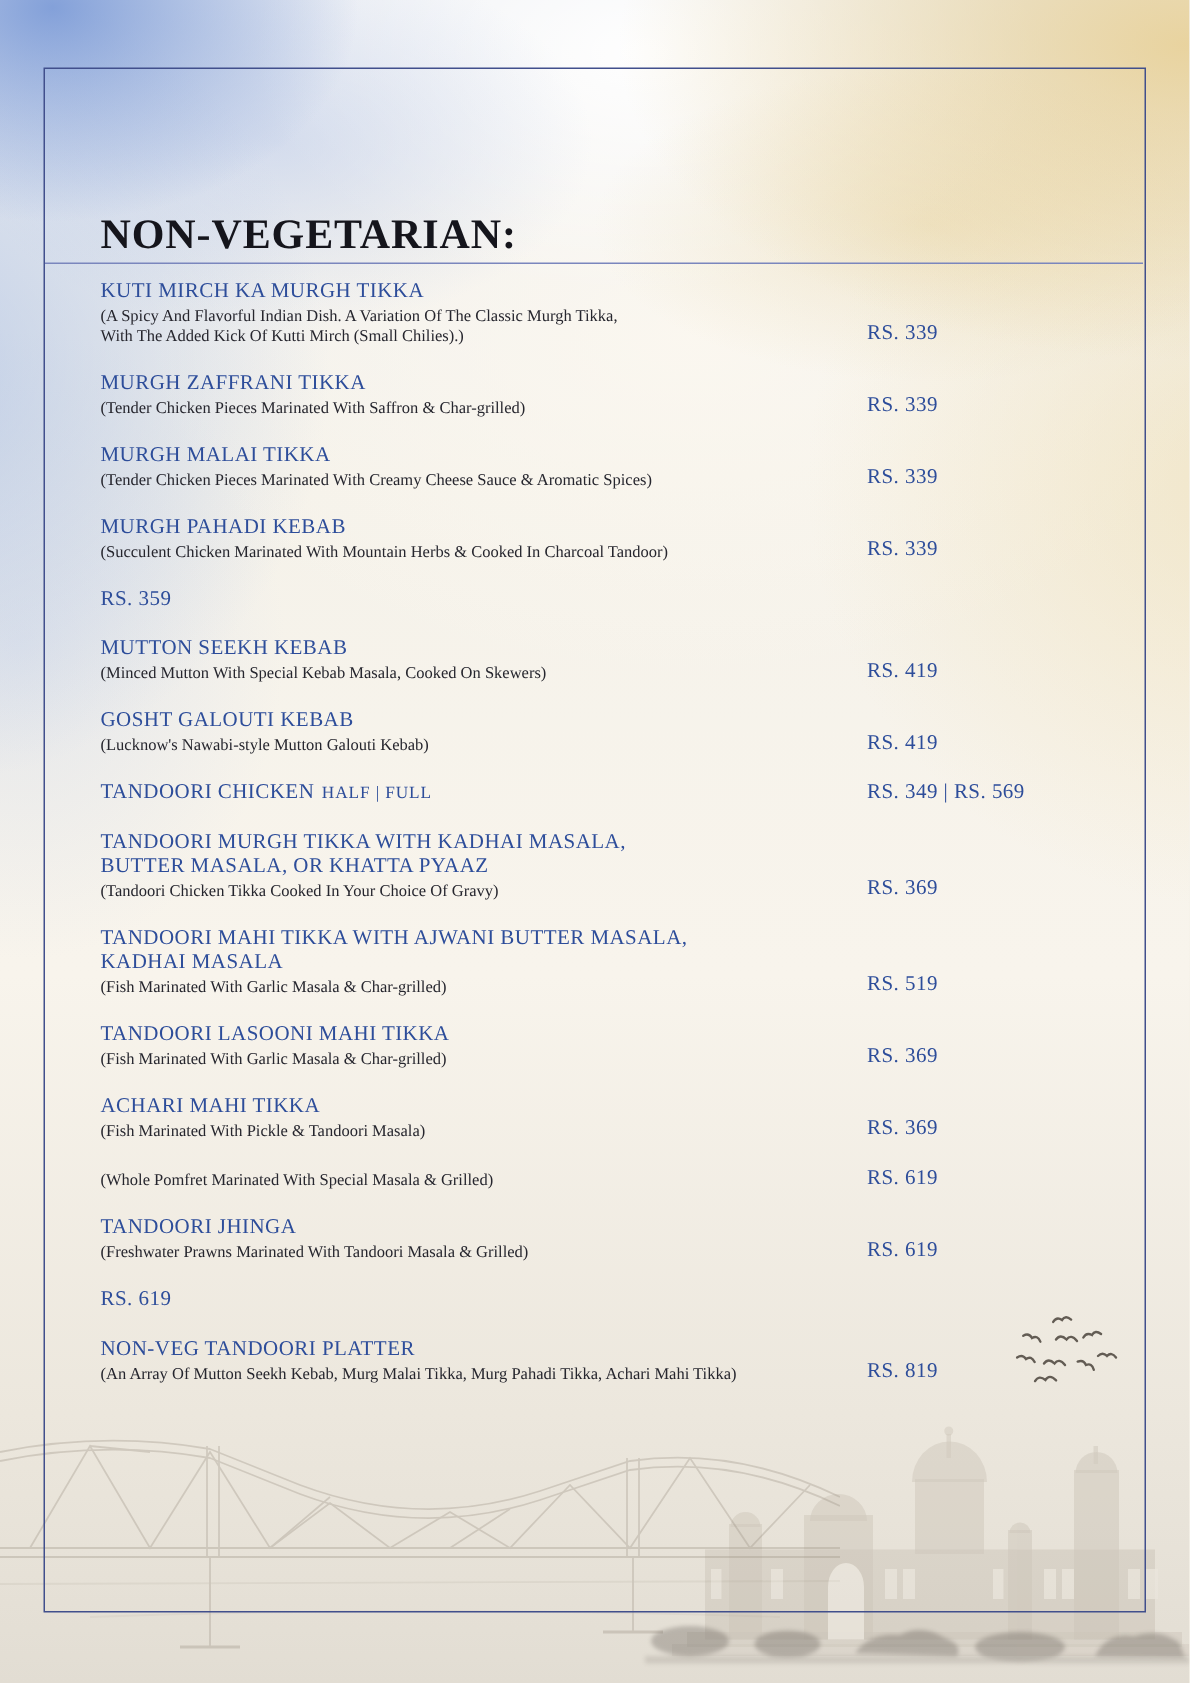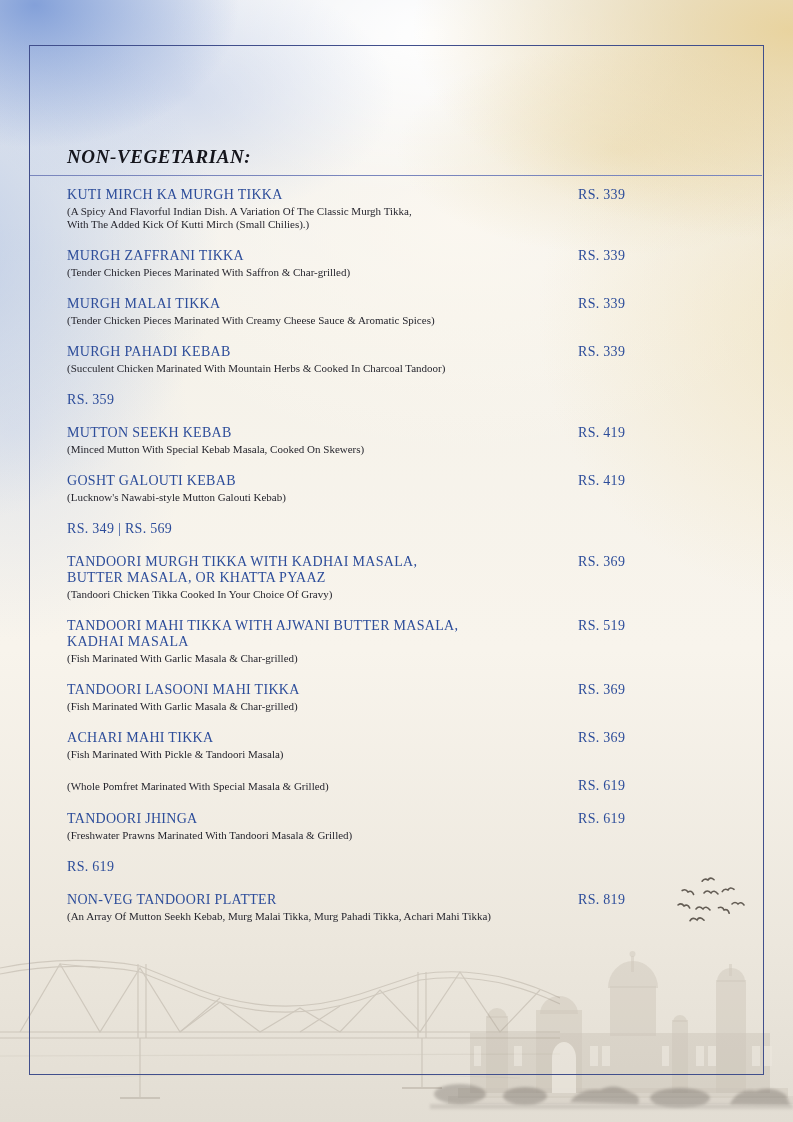--- a/index.html
+++ b/index.html
@@ -30,25 +30,25 @@
     position:absolute;left:29px;top:45px;width:733px;height:1028px;
     border:1px solid #414f8c;z-index:2;
   }
   .divider{
     position:absolute;left:30px;top:175px;width:732px;height:1px;
     background:#7a86bd;z-index:3;
   }
   
   .content{position:absolute;left:67px;top:146px;width:648px;z-index:4;}
   .section-title{
-    font-size:19px;font-weight:bold;color:#15151c;
-    letter-spacing:.6px;line-height:22px;margin:0;font-style:italic;
+    font-size:28px;font-weight:bold;color:#15151c;
+    letter-spacing:.6px;line-height:22px;margin:0;
   }
   .items{display:flex;flex-direction:column;gap:17px;margin-top:19px;}
-  .item{display:flex;align-items:flex-start;}
+  .item{display:flex;align-items:flex-end;}
   .item-main{width:511px;flex-shrink:0;}
   .item-name{
     font-size:14px;color:#2d4d9a;letter-spacing:.3px;line-height:16px;
     white-space:pre-line;
   }
   .item-suffix{font-size:11.5px;letter-spacing:.6px;color:#2d4d9a;margin-left:5px;}
   .item-suffix:empty{display:none;margin:0;}
   .item-desc{
     font-size:11px;color:#26262e;line-height:13px;margin-top:2px;
     white-space:pre-line;
@@ -195,20 +195,24 @@
 
     <div class="item">
       <div class="item-main">
         <div class="item-name"><span>GOSHT GALOUTI KEBAB</span></div>
         <div class="item-desc">(Lucknow's Nawabi-style Mutton Galouti Kebab)</div>
       </div>
       <div class="item-price">RS. 419</div>
     </div>
 
     <div class="item">
+      <div class="item-main">
+        <div class="item-name"><span>TANDOORI CHICKEN</span><span class="item-suffix">HALF | FULL</span></div>
+
+      </div>
       <div class="item-price">RS. 349 | RS. 569</div>
     </div>
 
     <div class="item">
       <div class="item-main">
         <div class="item-name"><span>TANDOORI MURGH TIKKA WITH KADHAI MASALA,
 BUTTER MASALA, OR KHATTA PYAAZ</span></div>
         <div class="item-desc">(Tandoori Chicken Tikka Cooked In Your Choice Of Gravy)</div>
       </div>
       <div class="item-price">RS. 369</div>

